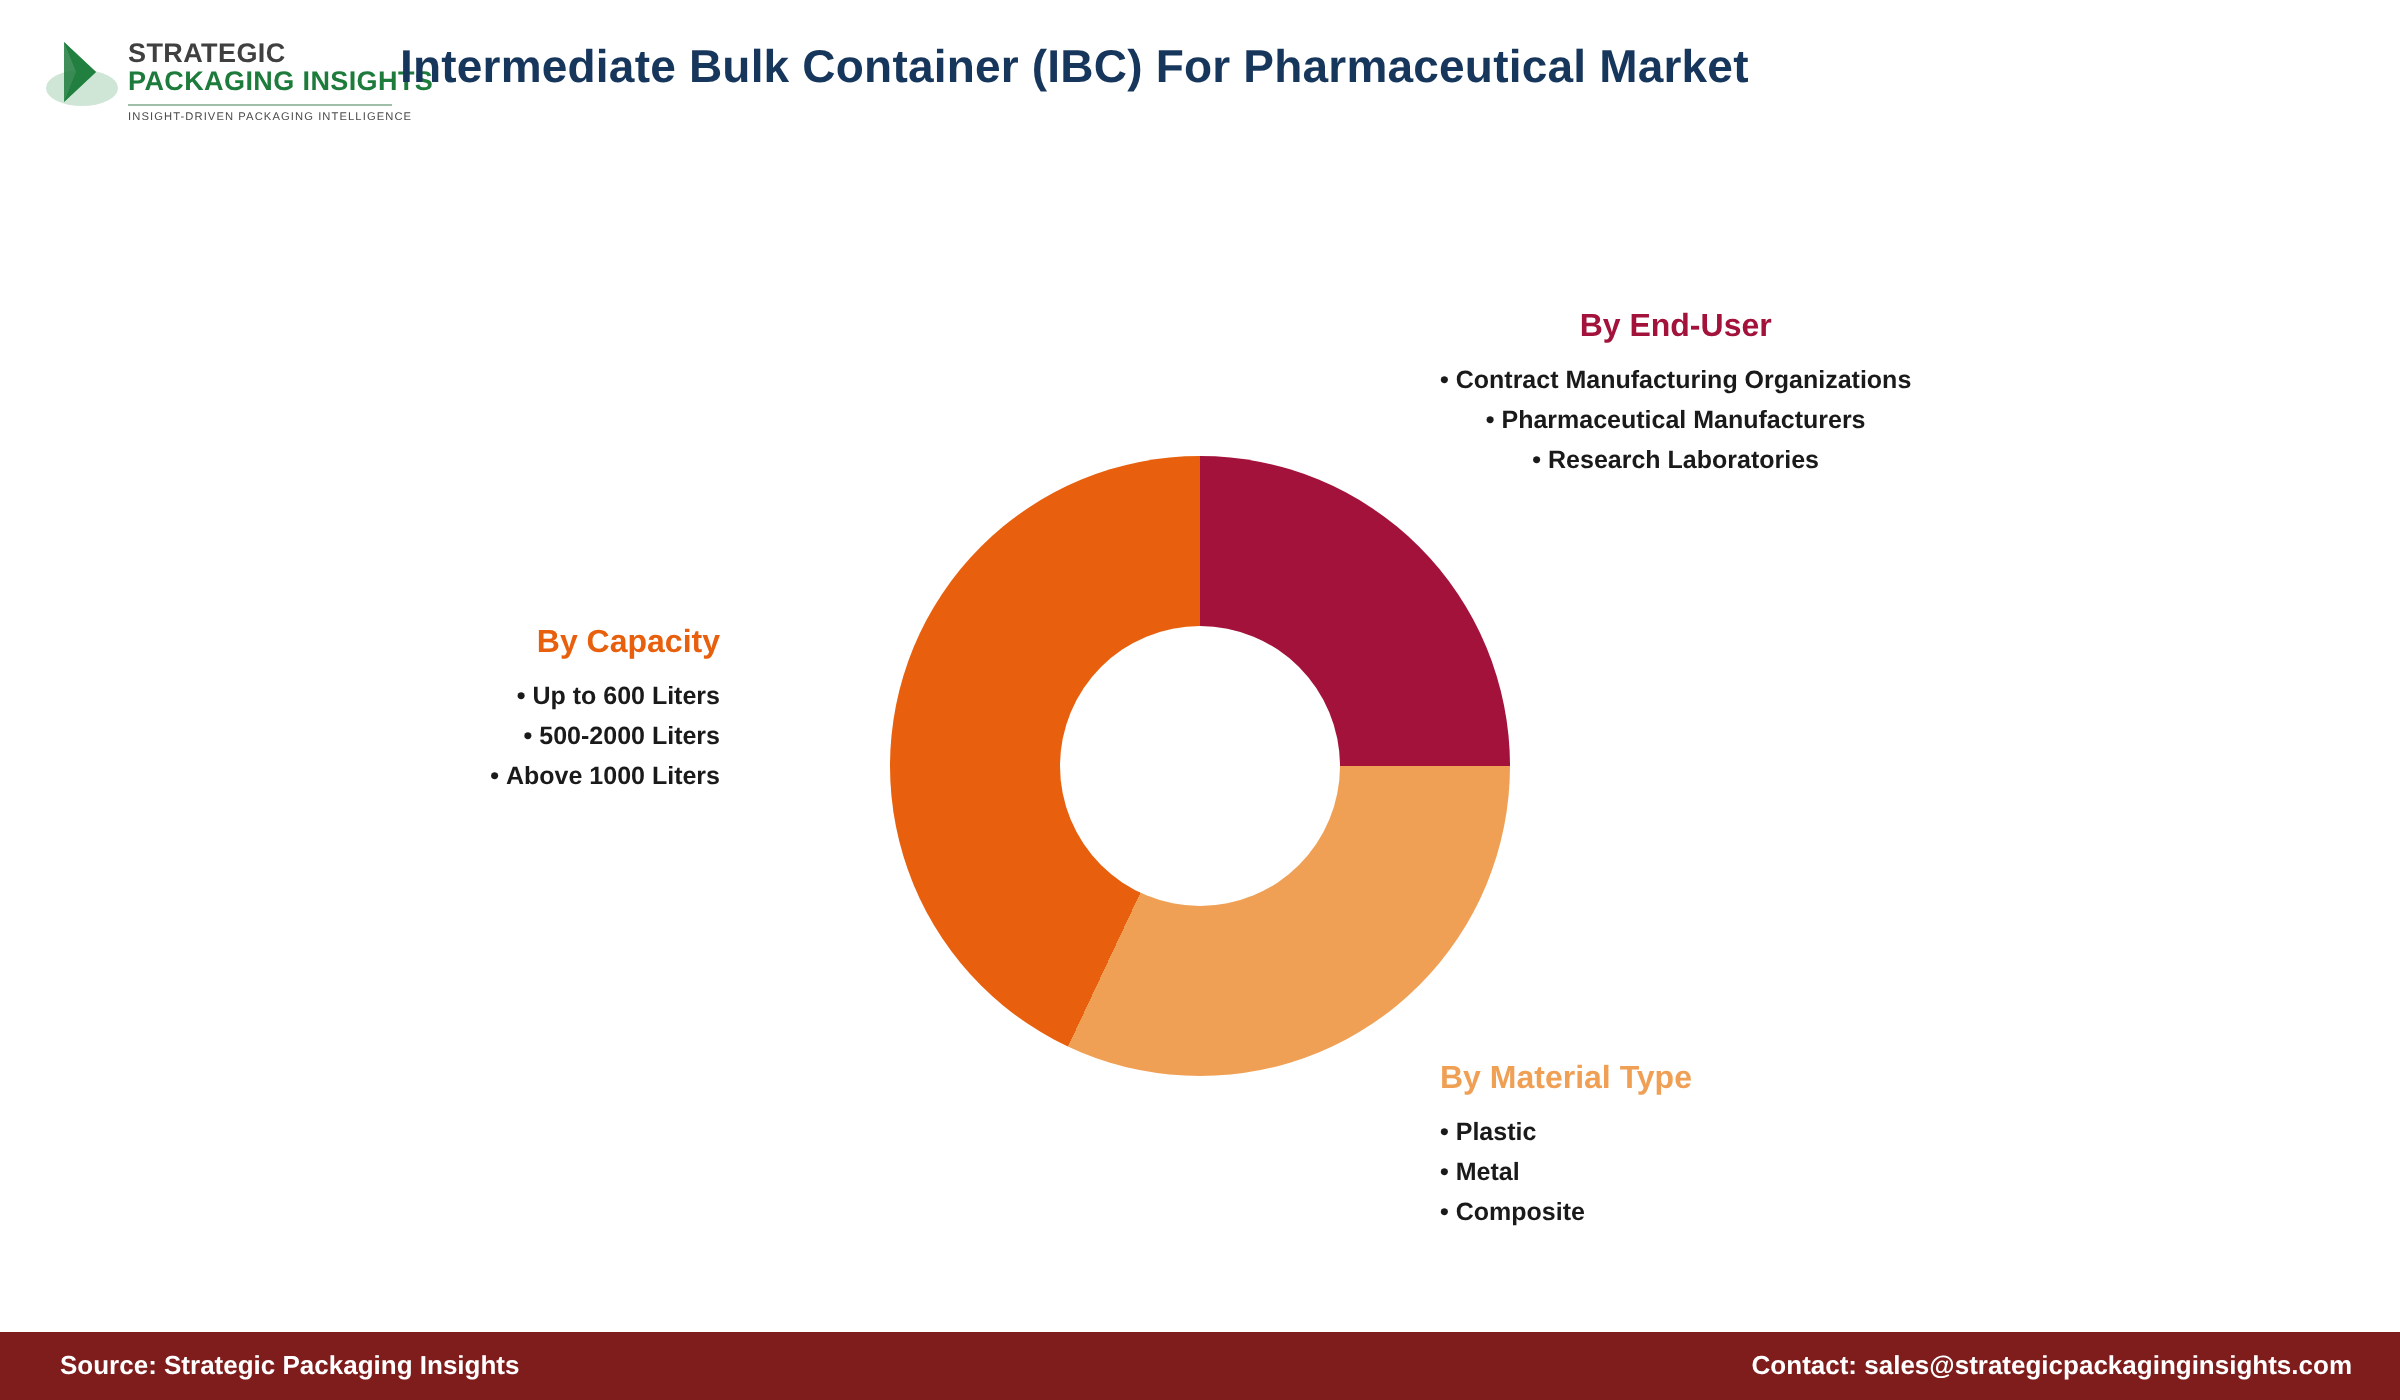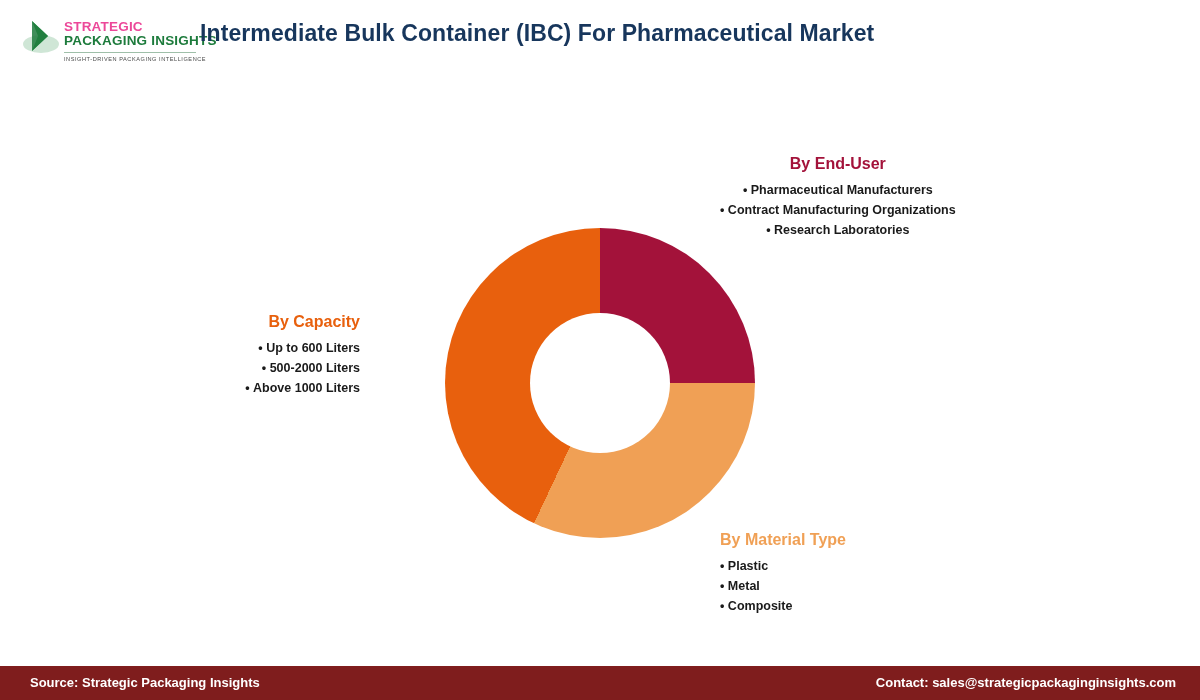--- a/index.html
+++ b/index.html
@@ -45,21 +45,21 @@
   .logo-text {
     position: absolute;
     left: 42px;
     top: 6px;
     width: 130px;
   }
   .logo-line1, .logo-line2 {
     font-size: 13.5px;
     font-weight: bold;
     letter-spacing: 0.2px;
-    color: #ec4899;
+    color: #404040;
     line-height: 14px;
     white-space: nowrap;
   }
   .logo-line2 { color: #1d7b3c; }
   .logo-rule {
     margin-top: 4px;
     width: 132px;
     height: 1px;
     background: #9fbfa9;
   }
@@ -201,22 +201,22 @@
   </div>
 
   <div class="donut-wrap">
     <div class="donut" id="donut-ring" style="background: conic-gradient(rgb(163, 18, 58) 0deg, rgb(163, 18, 58) 90deg, rgb(240, 160, 85) 90deg, rgb(240, 160, 85) 205.2deg, rgb(232, 96, 13) 205.2deg, rgb(232, 96, 13) 360deg);"></div>
     <div class="donut-hole"></div>
   </div>
 
   <div class="callout-enduser">
     <div class="callout-title">By End-User</div>
     <ul class="callout-list">
+      <li>Contract Manufacturing Organizations</li>
       <li>Pharmaceutical Manufacturers</li>
-      <li>Contract Manufacturing Organizations</li>
       <li>Research Laboratories</li>
     </ul>
   </div>
 
   <div class="callout-capacity">
     <div class="callout-title">By Capacity</div>
     <ul class="callout-list">
       <li>Up to 600 Liters</li>
       <li>500-2000 Liters</li>
       <li>Above 1000 Liters</li>

